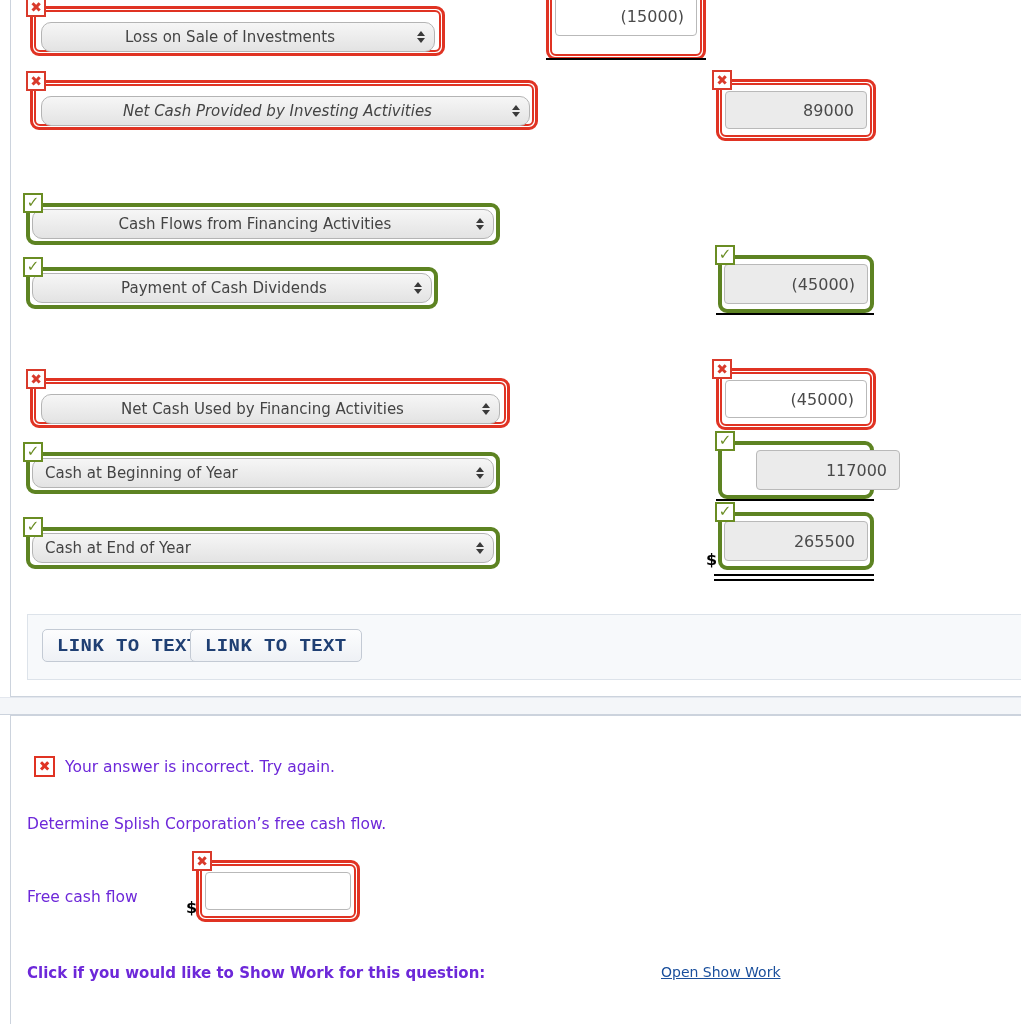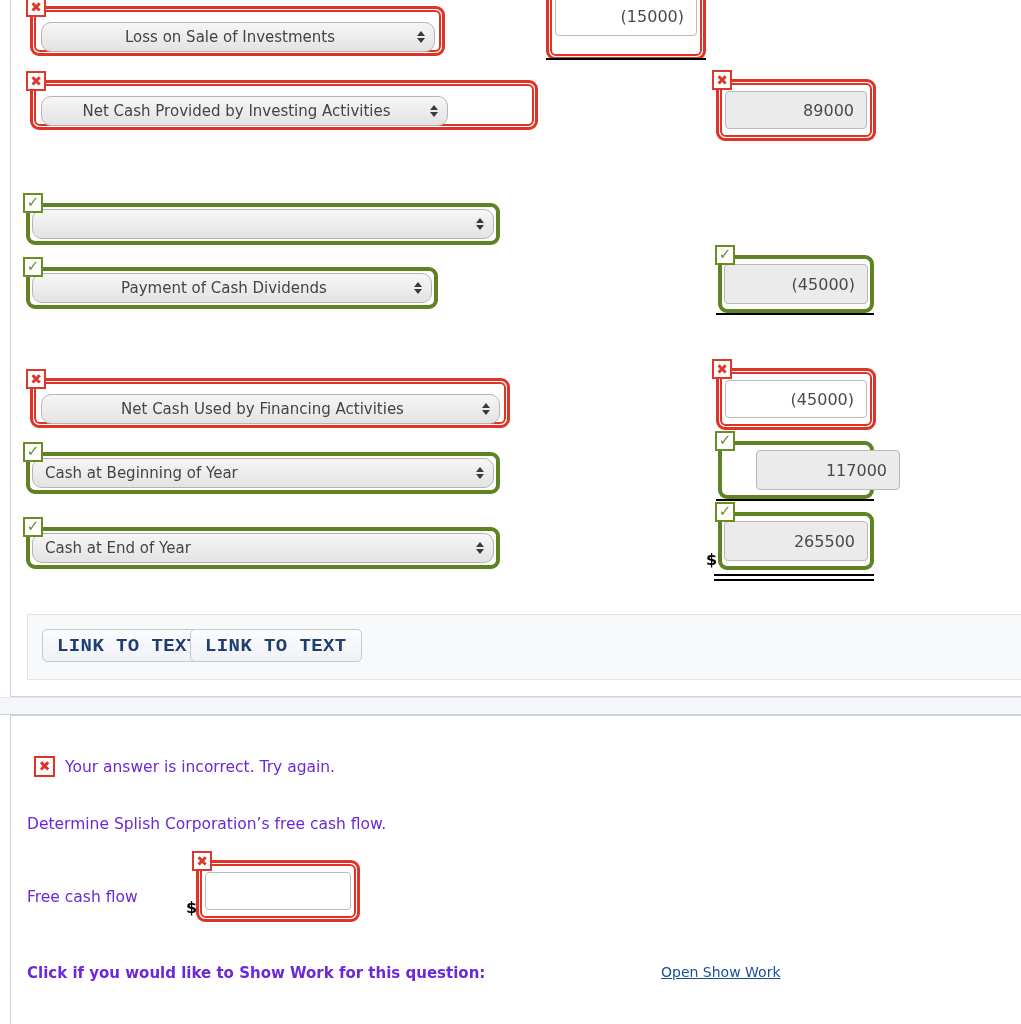--- a/index.html
+++ b/index.html
@@ -239,39 +239,40 @@
   <div class="field" style="left:546px; top:-16px;">
     <div class="ring-bad" style="left:0; top:0; width:160px; height:76px;"></div>
 
     <div class="num white" style="left:9px; top:12px; width:142px; height:40px;">(15000)</div>
     <div class="underline" style="left:0; top:74px; width:160px;"></div>
   </div>
 
   <div class="field" style="left:30px; top:80px;">
     <div class="ring-bad" style="left:0; top:0; width:508px; height:50px;"></div>
     <div class="badge" style="left:-4px; top:-9px;">✖</div>
-    <div class="sel" style="left:11px; top:16px; width:407px;">
+    <div class="sel" style="left:11px; top:16px; width:489px;font-style:italic;">
       <span>Net Cash Provided by Investing Activities</span>
       <span class="arrows">
           <span class="tri-up"></span>
           <span class="tri-dn"></span>
         </span>
     </div>
   </div>
 
   <div class="field" style="left:716px; top:79px;">
     <div class="ring-bad" style="left:0; top:0; width:160px; height:62px;"></div>
     <div class="badge" style="left:-4px; top:-9px;">✖</div>
     <div class="num" style="left:9px; top:12px; width:142px;">89000</div>
   </div>
 
   <div class="field" style="left:26px; top:203px;">
     <div class="ring-ok" style="left:0; top:0; width:474px; height:42px;"></div>
     <div class="badge ok" style="left:-3px; top:-10px;">✓</div>
     <div class="sel" style="left:6px; top:6px; width:462px;">
+      <span>Cash Flows from Financing Activities</span>
       <span class="arrows">
           <span class="tri-up"></span>
           <span class="tri-dn"></span>
         </span>
     </div>
   </div>
 
   <div class="field" style="left:26px; top:267px;">
     <div class="ring-ok" style="left:0; top:0; width:412px; height:42px;"></div>
     <div class="badge ok" style="left:-3px; top:-10px;">✓</div>

